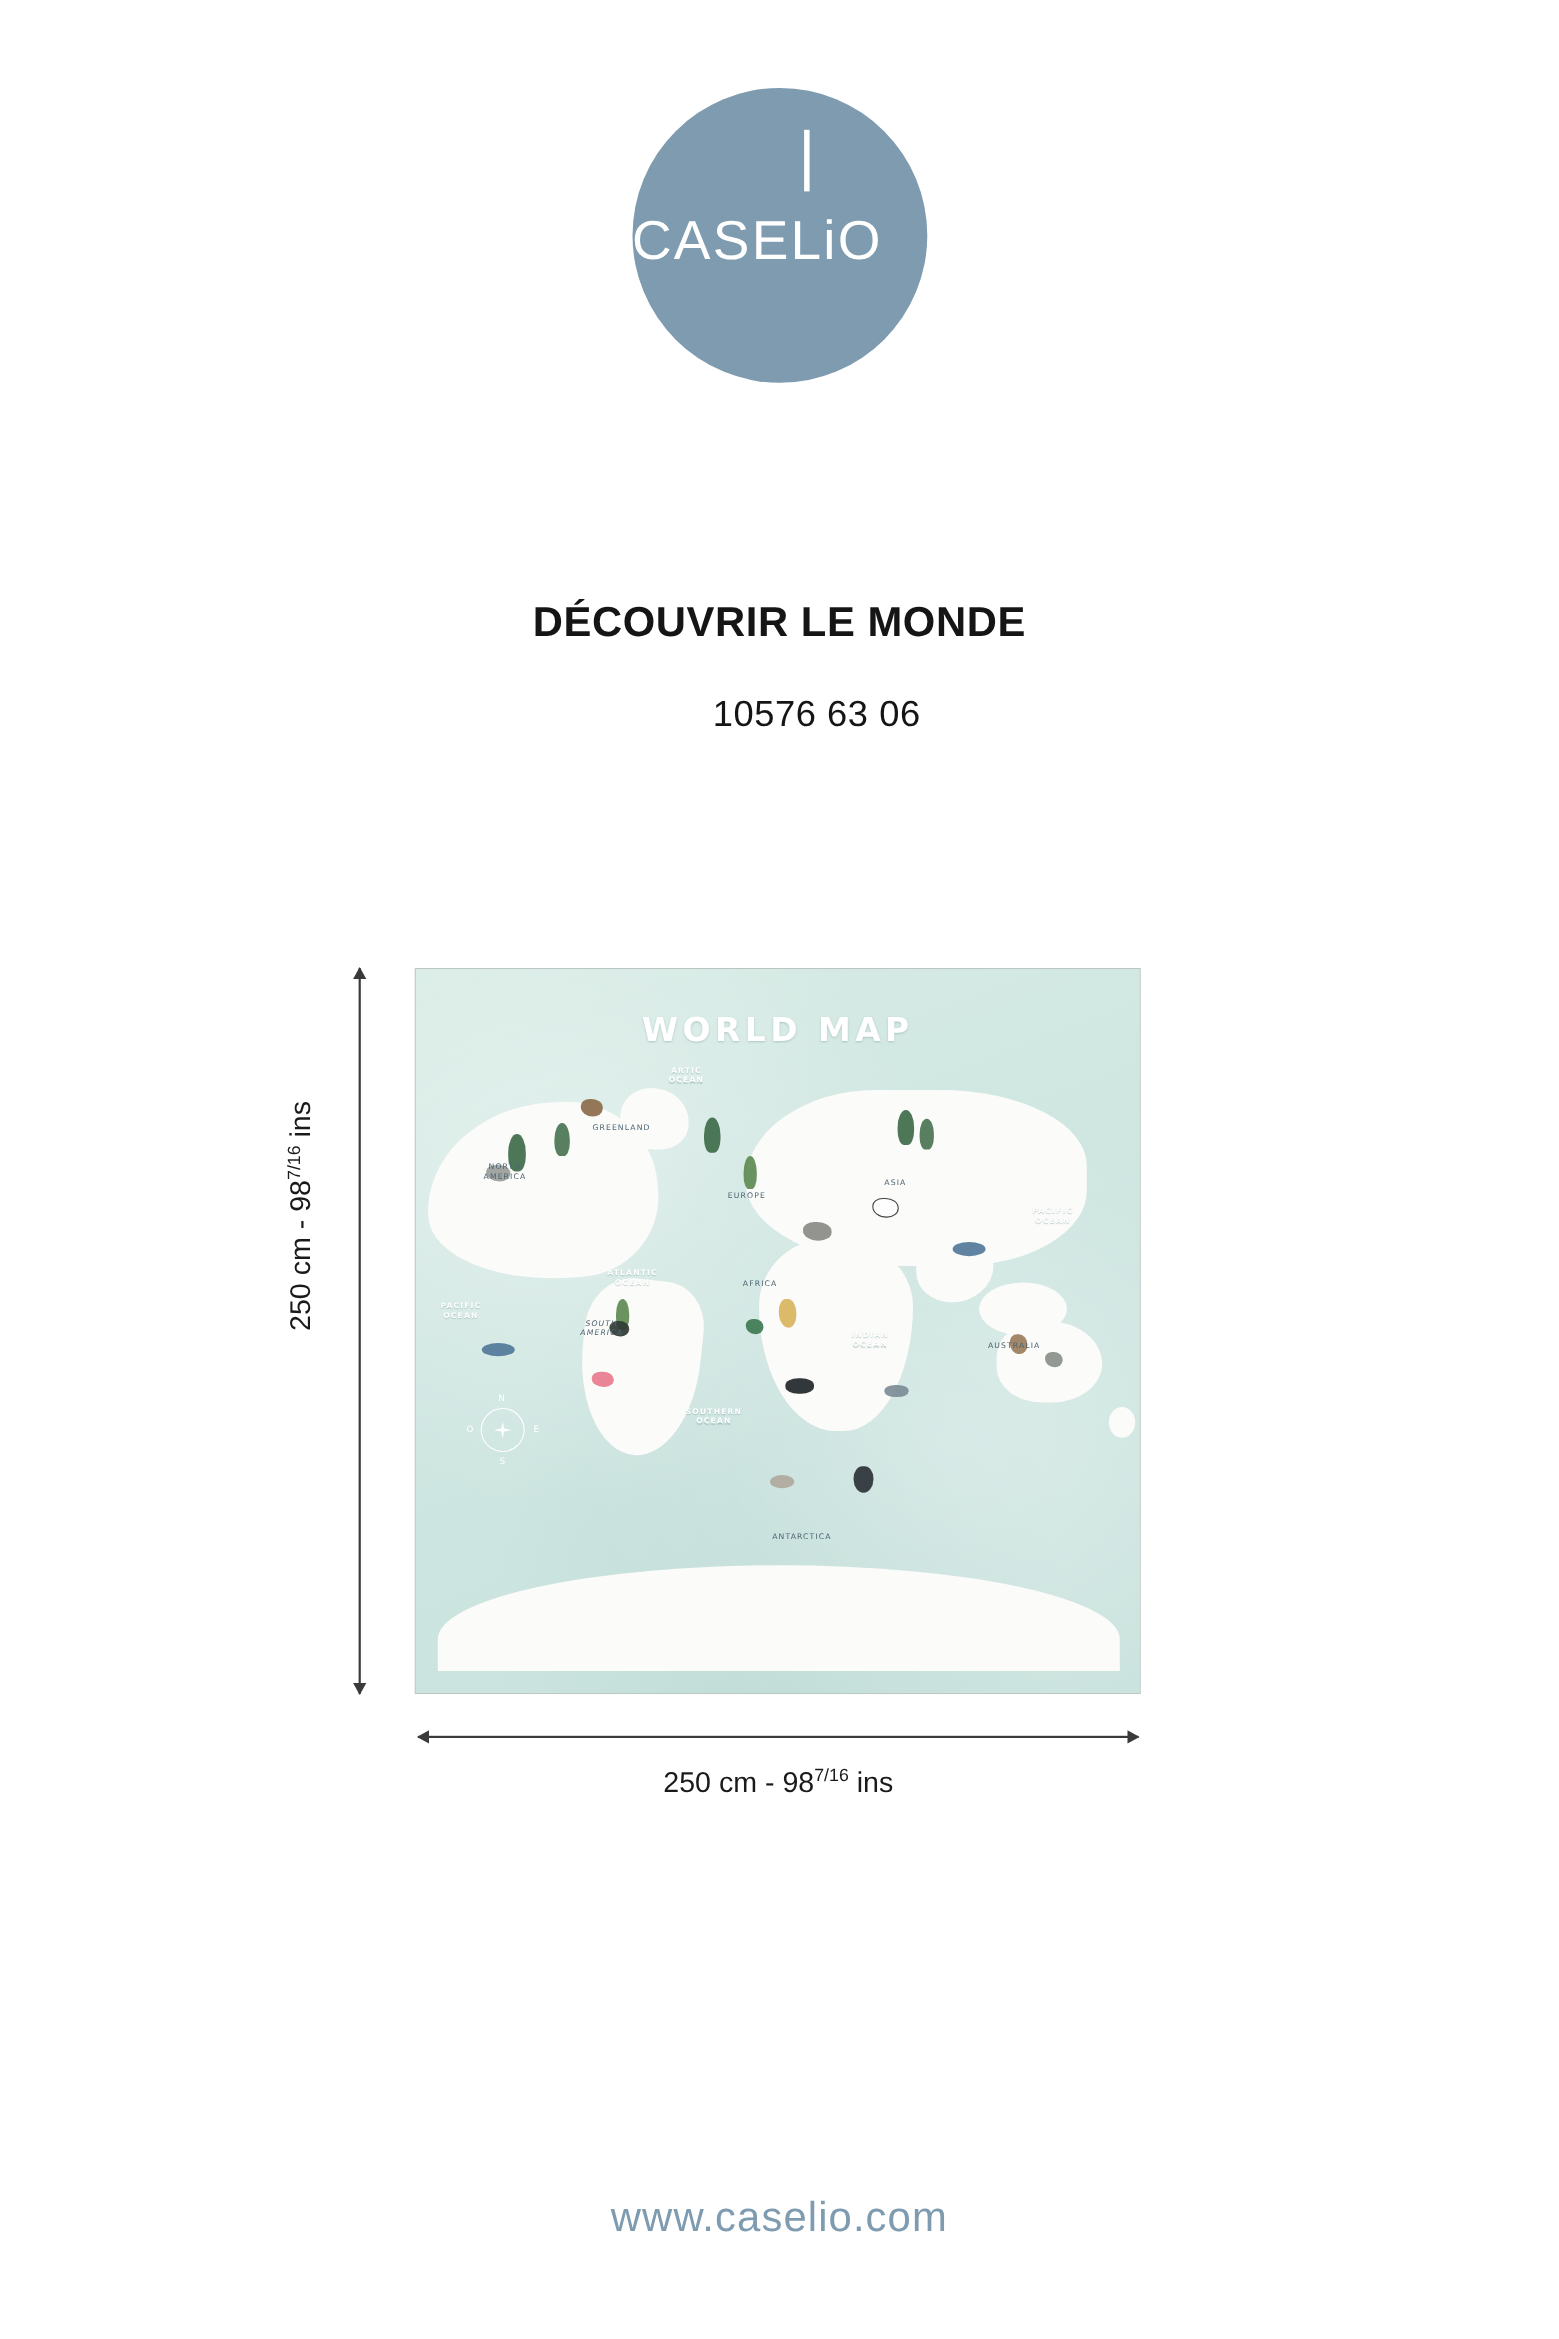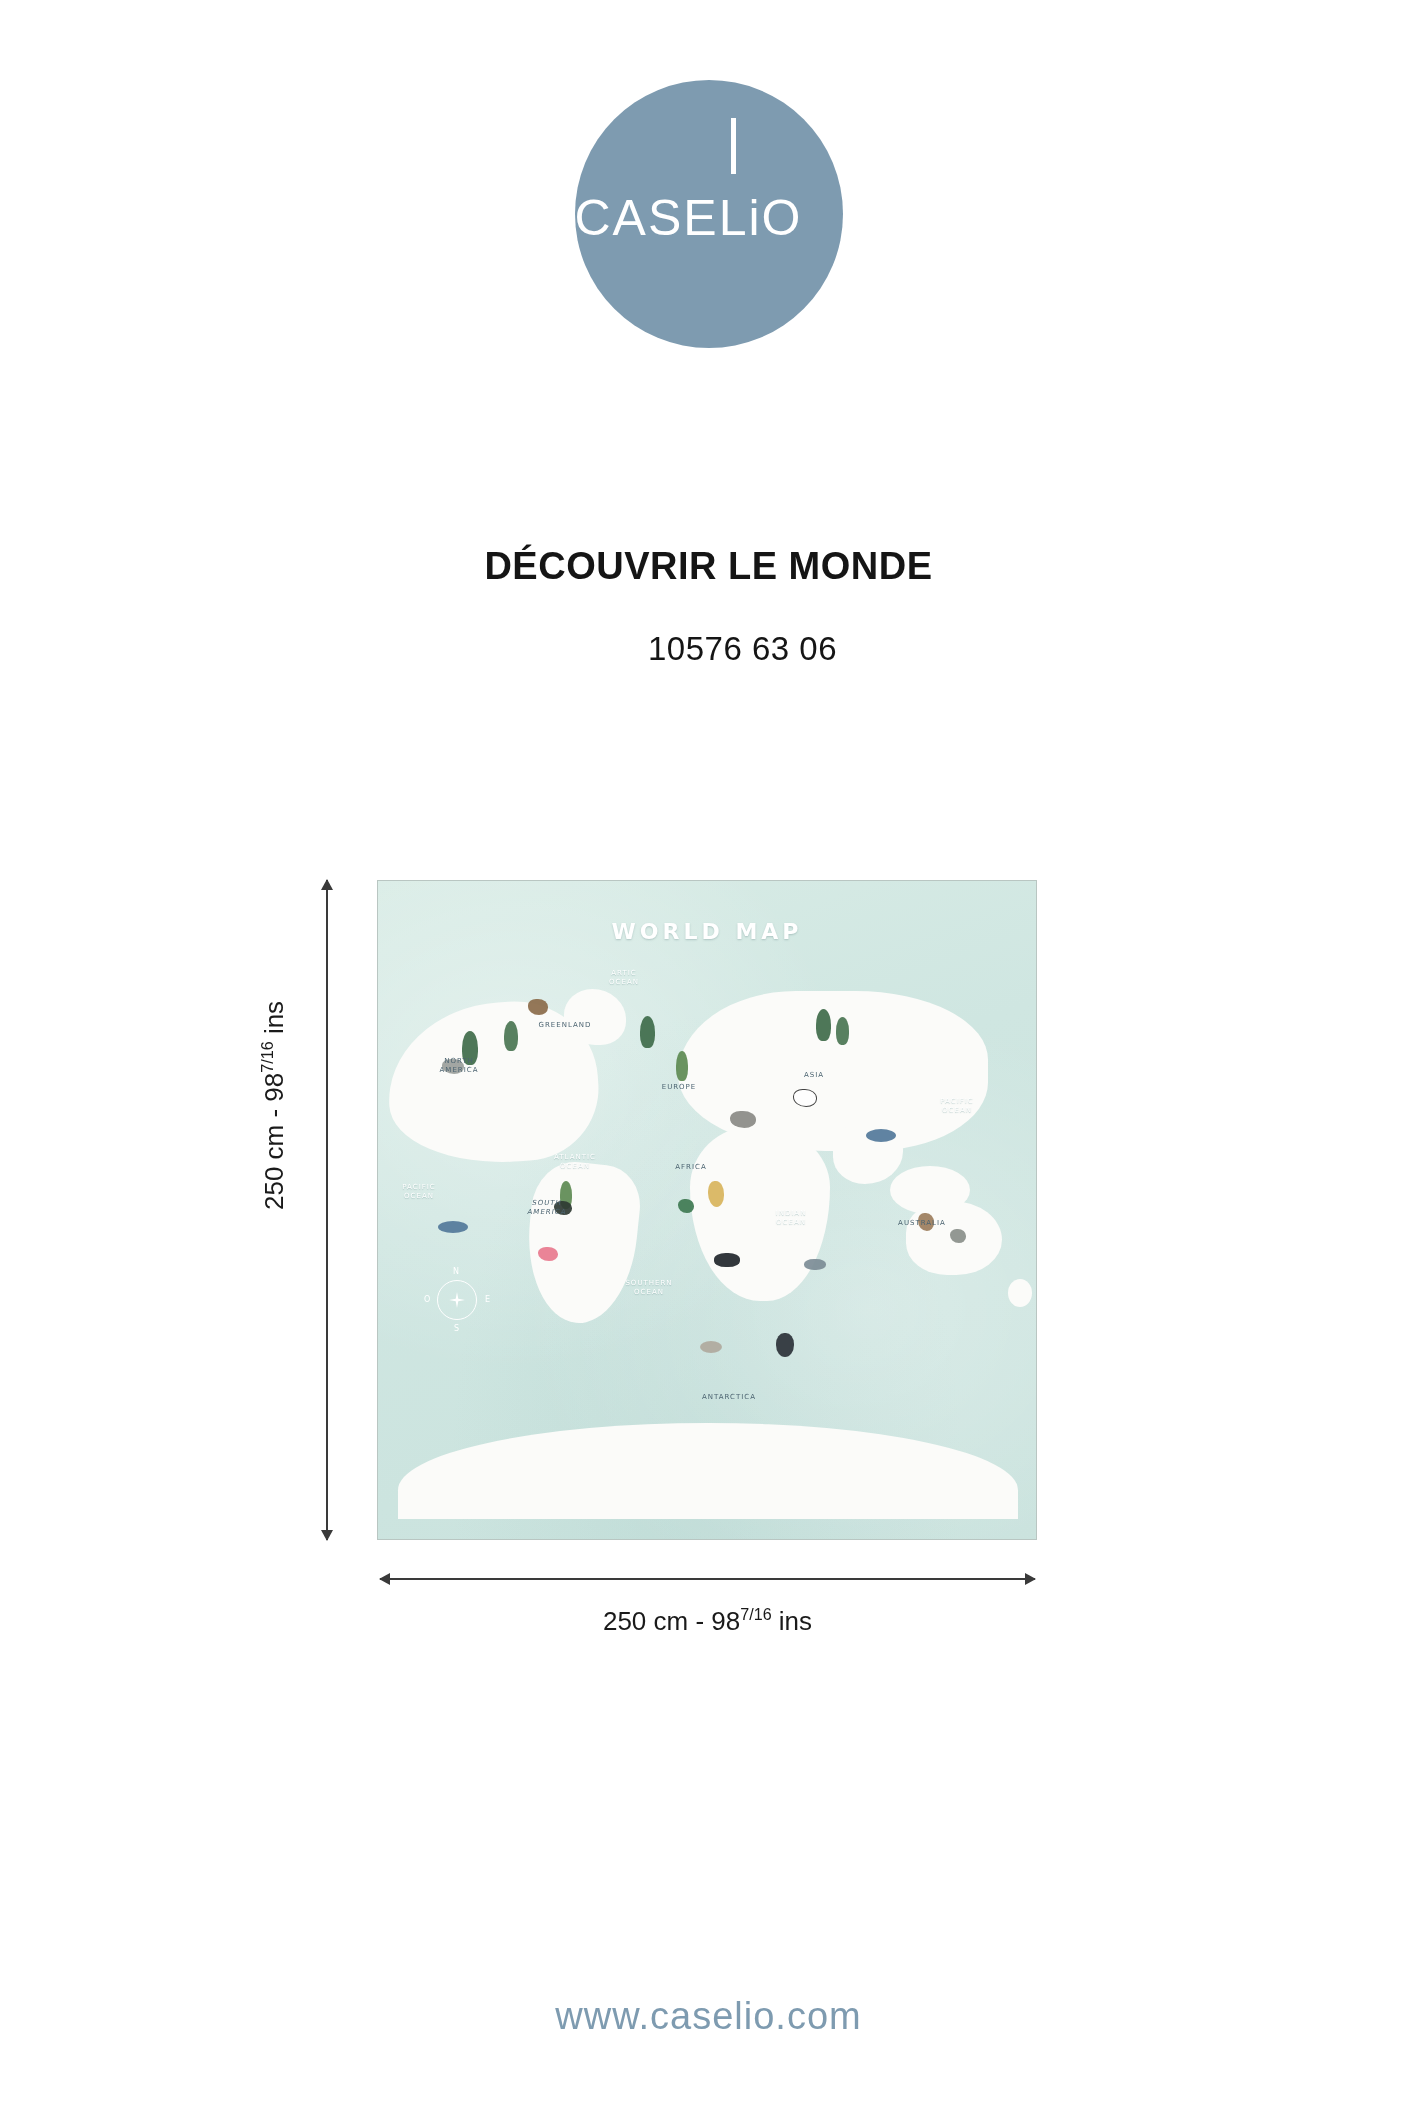--- a/index.html
+++ b/index.html
@@ -96,21 +96,21 @@
       radial-gradient(ellipse at 20% 30%, rgba(255,255,255,0.35) 0%, rgba(255,255,255,0) 45%),
       radial-gradient(ellipse at 75% 65%, rgba(255,255,255,0.28) 0%, rgba(255,255,255,0) 50%),
       radial-gradient(ellipse at 50% 90%, rgba(160,200,195,0.25) 0%, rgba(255,255,255,0) 55%);
   }
   .map-title {
     position: absolute;
     top: 38px;
     left: 0;
     width: 100%;
     text-align: center;
-    font-size: 22px;
+    font-size: 30px;
     letter-spacing: 4px;
     color: #ffffff;
     font-family: "DejaVu Sans", sans-serif;
     font-weight: bold;
     text-shadow: 0 1px 2px rgba(120,150,150,0.45);
   }
 
   
   .land {
     position: absolute;
@@ -162,21 +162,21 @@
   .label {
     position: absolute;
     color: #4c6471;
     font-family: "DejaVu Sans", sans-serif;
     font-size: 7px;
     letter-spacing: 1px;
     text-align: center;
     line-height: 1.35;
     white-space: pre-line;
   }
-  .label.ocean { color: #ffffff; text-shadow: 0 1px 1px rgba(130,165,165,0.5); }
+  .label.ocean { color: #ffffff; text-shadow: 0 1px 1px rgba(130,165,165,0.5); font-weight: bold; }
 
   
   .compass {
     position: absolute;
     left: 48px;
     top: 388px;
     width: 62px;
     height: 62px;
     color: #ffffff;
     font-family: "DejaVu Sans", sans-serif;

